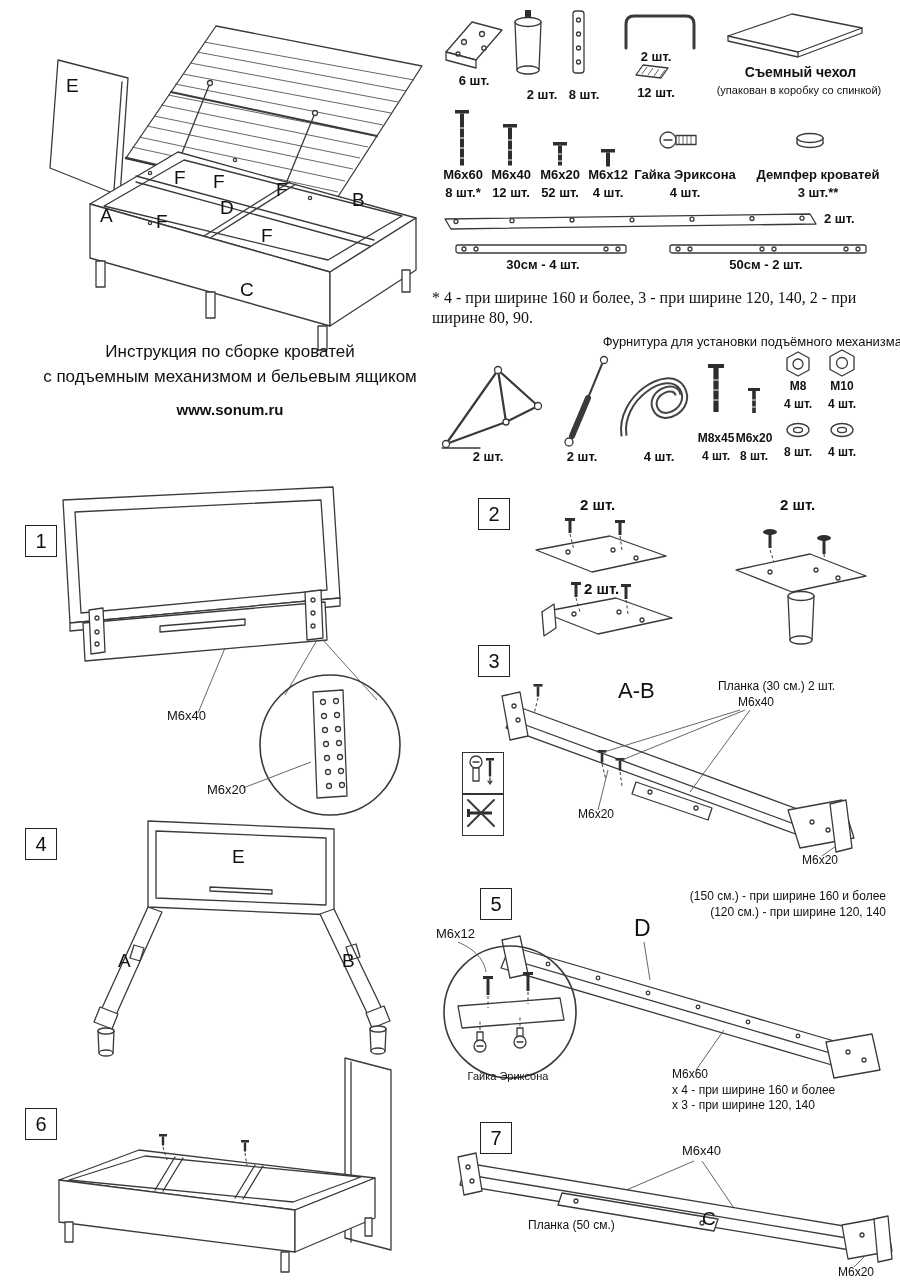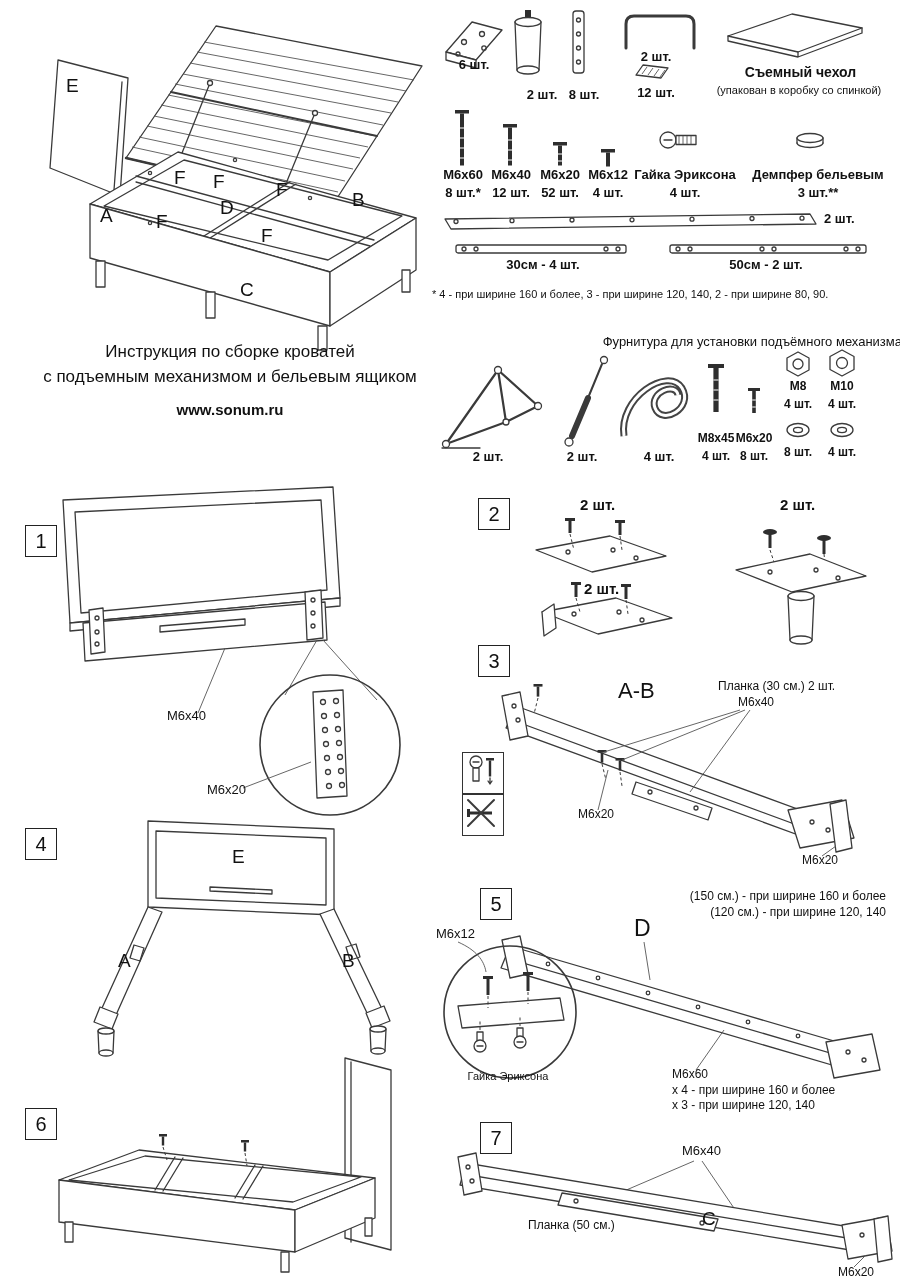--- a/index.html
+++ b/index.html
@@ -11,21 +11,21 @@
   .sw {stroke:#3a3a3a;stroke-width:1.3;fill:#fff;stroke-linejoin:round;}
   .sf {fill:#2e2e2e;stroke:none;}
   .sd {stroke:#3a3a3a;stroke-width:1;fill:none;stroke-dasharray:3 2.5;}
   .thin{stroke:#555;stroke-width:0.9;fill:none;}
   svg text{font-family:"Liberation Sans",sans-serif;fill:#111;stroke:none;}
   .t11{font-size:11px}.t12{font-size:12px}.t13{font-size:13px}.t15b{font-size:15px;font-weight:700}
   .t19{font-size:19px}.t22{font-size:22px}.t23{font-size:23px}
   
   .lbl {position:absolute;font-size:13px;font-weight:700;text-align:center;line-height:1.1;}
   .lbl12{position:absolute;font-size:12px;font-weight:700;text-align:center;line-height:1.1;}
-  .note{position:absolute;font-size:11px;line-height:1.25;}
+  .note{position:absolute;font-size:16px;line-height:1.25;font-family:Liberation Serif, serif;}
   .covt{position:absolute;font-size:14px;font-weight:700;text-align:center;}
   .covn{position:absolute;font-size:11px;text-align:center;}
   .panel-title{position:absolute;left:4px;top:4px;width:470px;text-align:right;font-size:13px;}
   .title-block{text-align:center;}
   .t-line{font-size:17px;margin:0 0 5px 0;}
   .t-site{font-size:15px;font-weight:700;margin-top:14px;}
   .stepnum{position:absolute;width:30px;height:30px;border:1.6px solid #222;
            display:flex;align-items:center;justify-content:center;font-size:20px;background:#fff;}
   .iconbox{position:absolute;width:40px;height:40px;border:1.5px solid #333;background:#fff;}
 </style>
@@ -181,39 +181,39 @@
       <g transform="translate(240,240)">
         <rect class="sw" x="2" y="3" width="196" height="8" rx="2"></rect>
         <circle class="s" cx="10" cy="7" r="2"></circle>
           <circle class="s" cx="22" cy="7" r="2"></circle>
         <circle class="s" cx="94" cy="7" r="2"></circle>
           <circle class="s" cx="106" cy="7" r="2"></circle>
         <circle class="s" cx="178" cy="7" r="2"></circle>
           <circle class="s" cx="190" cy="7" r="2"></circle>
       </g>
     </svg>
-    <div class="lbl" style="left:14px;top:56px;width:64px">6 шт.</div>
+    <div class="lbl" style="left:14px;top:72px;width:64px">6 шт.</div>
     <div class="lbl" style="left:86px;top:86px;width:56px">2 шт.</div>
     <div class="lbl" style="left:134px;top:86px;width:44px">8 шт.</div>
     <div class="lbl" style="left:192px;top:48px;width:72px">2 шт.</div>
     <div class="lbl" style="left:192px;top:84px;width:72px">12 шт.</div>
     <div class="covt" style="left:295px;top:62px;width:155px">Съемный чехол</div>
     <div class="covn" style="left:272px;top:82px;width:198px">(упакован в коробку со спинкой)</div>
 
     <div class="lbl" style="left:6px;top:166px;width:58px">М6х60</div>
     <div class="lbl" style="left:6px;top:184px;width:58px">8 шт.*</div>
     <div class="lbl" style="left:54px;top:166px;width:58px">М6х40</div>
     <div class="lbl" style="left:54px;top:184px;width:58px">12 шт.</div>
     <div class="lbl" style="left:104px;top:166px;width:56px">М6х20</div>
     <div class="lbl" style="left:104px;top:184px;width:56px">52 шт.</div>
     <div class="lbl" style="left:152px;top:166px;width:56px">М6х12</div>
     <div class="lbl" style="left:152px;top:184px;width:56px">4 шт.</div>
     <div class="lbl" style="left:198px;top:166px;width:118px">Гайка Эриксона</div>
     <div class="lbl" style="left:198px;top:184px;width:118px">4 шт.</div>
-    <div class="lbl" style="left:316px;top:166px;width:148px">Демпфер бельевым</div>
+    <div class="lbl" style="left:316px;top:166px;width:148px">Демпфер кроватей</div>
     <div class="lbl" style="left:316px;top:184px;width:148px">3 шт.**</div>
 
     <div class="lbl" style="left:396px;top:210px;width:70px;text-align:left">2 шт.</div>
     <div class="lbl" style="left:50px;top:256px;width:130px">30см - 4 шт.</div>
     <div class="lbl" style="left:268px;top:256px;width:140px">50см - 2 шт.</div>
     <div class="note" style="left:4px;top:286px;width:462px">* 4 - при ширине 160 и более, 3 - при ширине 120, 140, 2 - при ширине 80, 90.</div>
   </div>
 
   <div class="abs" style="left:428px;top:330px;width:470px;height:148px">
     <div class="panel-title">Фурнитура для установки подъёмного механизма</div>

